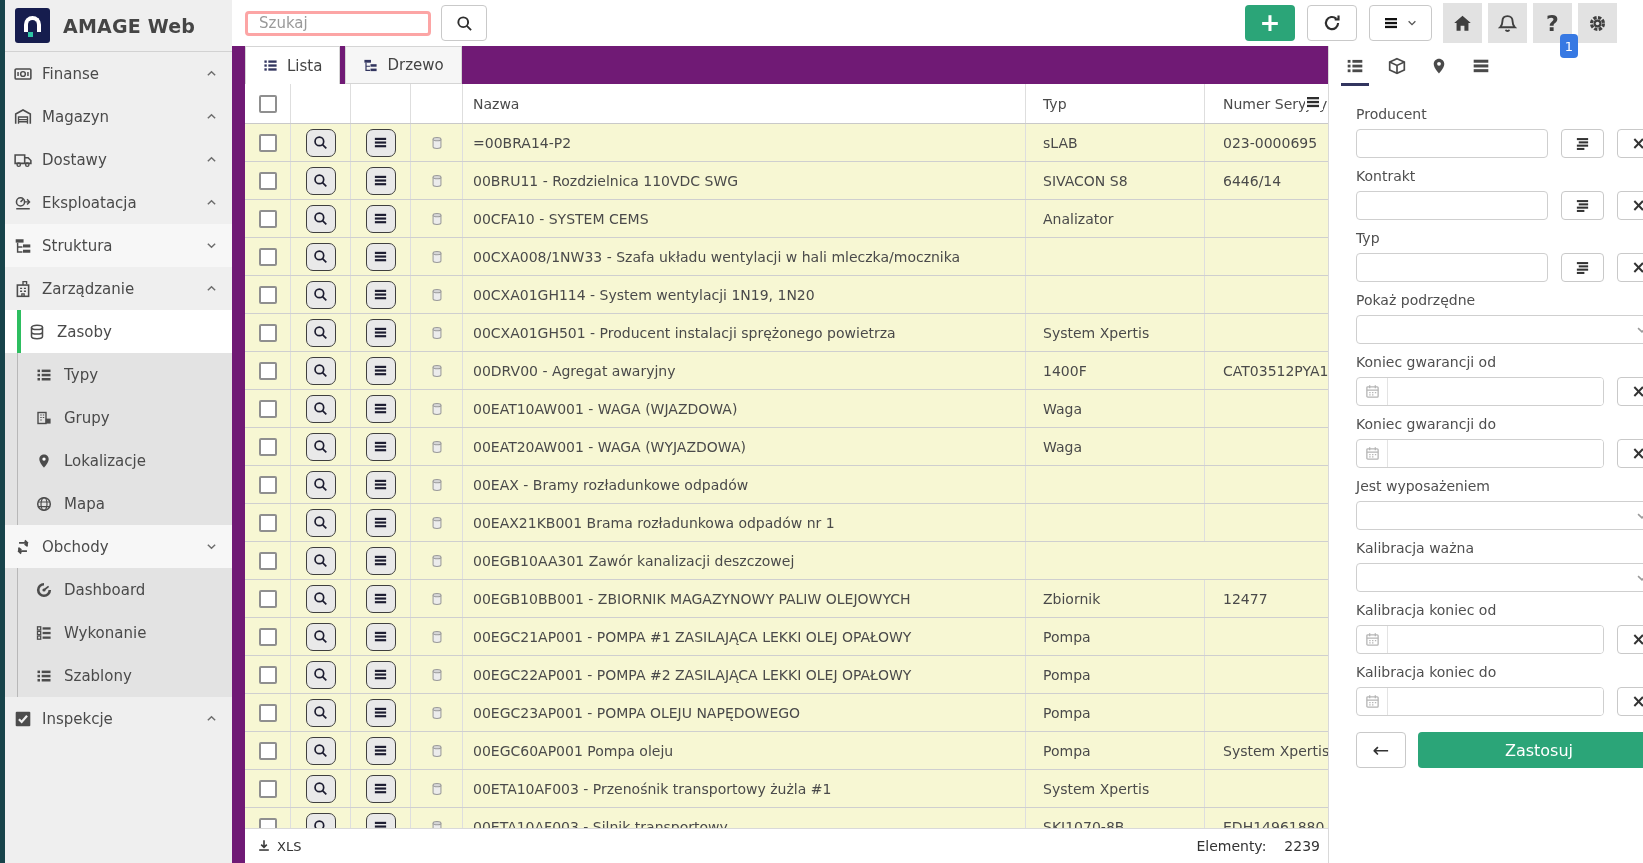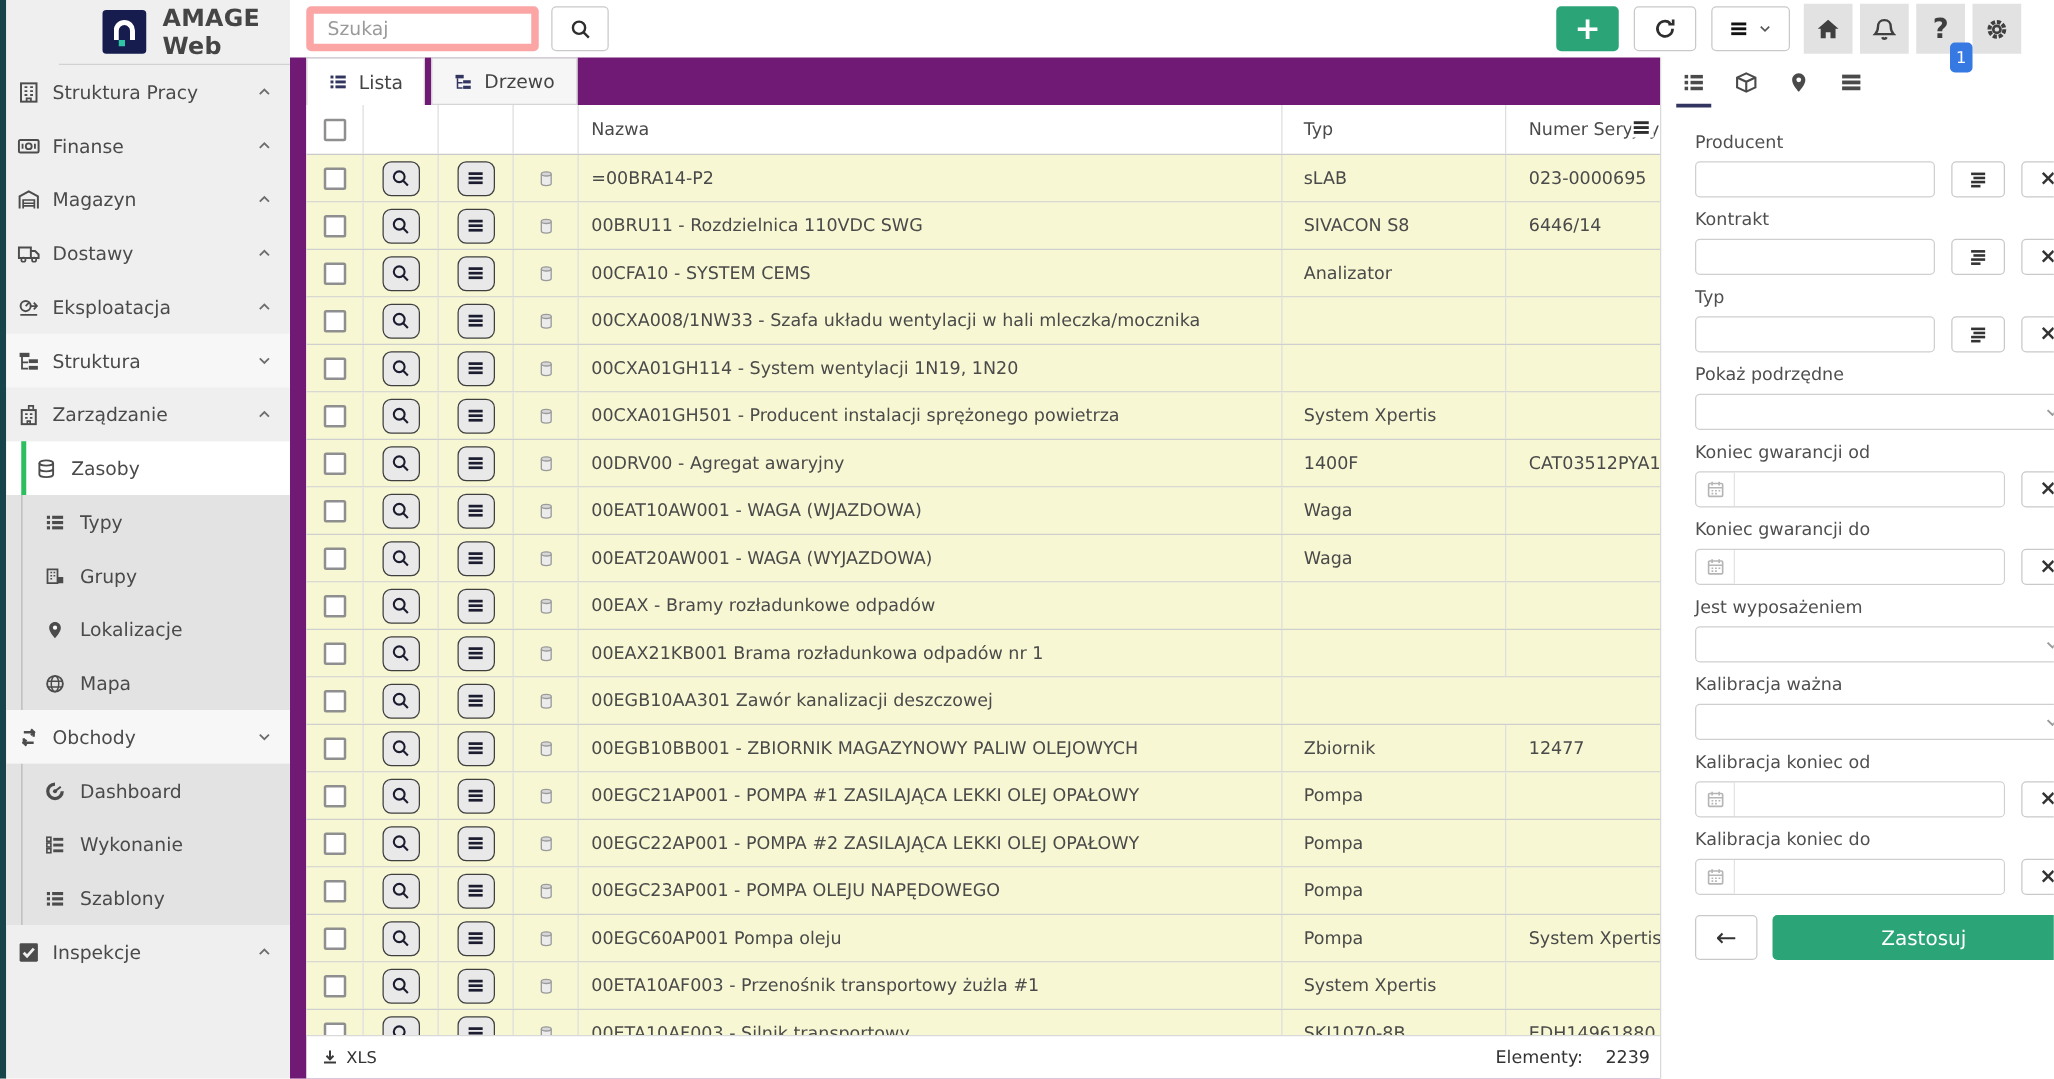--- a/index.html
+++ b/index.html
@@ -10,41 +10,41 @@
   html,body{width:1643px;height:863px;overflow:hidden;background:#fff;
     font-family:"DejaVu Sans","Liberation Sans",sans-serif;}
   .app{position:relative;width:1643px;height:863px;background:#fff;}
   .ic{display:block;}
 
   
   .left-strip{position:absolute;left:0;top:0;width:5px;height:863px;background:var(--strip);}
 
   
   .sidebar{position:absolute;left:5px;top:0;width:227px;height:863px;background:#efefef;overflow:hidden;}
-  .brand{height:52px;display:flex;align-items:center;padding-left:35px;border-bottom:1px solid #d2d2d2;box-sizing:border-box;margin-left:42px;}
+  .brand{height:52px;display:flex;align-items:center;padding-left:10px;border-bottom:1px solid #d2d2d2;box-sizing:border-box;}
   .logo{width:35px;height:35px;background:var(--navy);border-radius:3px;position:relative;margin-right:13px;flex:none;}
   .logo-arch{position:absolute;left:9px;top:8px;width:17px;height:16px;border:4.5px solid #fff;border-bottom:none;border-radius:9px 9px 0 0;box-sizing:border-box;}
   .logo-dot{position:absolute;left:13px;top:24px;width:5px;height:5px;background:var(--teal);}
   .brand-title{font-size:19px;font-weight:bold;color:#454545;letter-spacing:.2px;}
   .s-item{height:43px;display:flex;align-items:center;padding:0 14px 0 9px;color:#4a4a4a;font-size:15px;cursor:pointer;}
   .s-item .mic{width:18px;height:18px;flex:none;margin-right:10px;color:#4c4c4c;}
   .s-label{flex:1;white-space:nowrap;overflow:hidden;}
   .chev{width:13px;height:13px;flex:none;color:#6d6d6d;}
   .s-item.open{background:#f7f7f7;}
   .s-sub{background:#e3e3e3;position:relative;}
   .s-sub::before{content:"";position:absolute;left:12px;top:0;bottom:0;width:1px;background:#b8b8b8;}
   .s-sub-item{height:43px;display:flex;align-items:center;padding-left:31px;font-size:15px;color:#4a4a4a;position:relative;cursor:pointer;}
   .s-sub-item .mic{width:16px;height:16px;flex:none;margin-right:12px;color:#4c4c4c;}
   .s-sub-item.active{background:#fff;padding-left:24px;}
   .s-sub-item.active::before{content:"";position:absolute;left:12px;top:0;bottom:0;width:4px;background:var(--active-green);}
 
   
   .main{position:absolute;left:232px;top:0;width:1411px;height:863px;display:flex;flex-direction:column;}
   .topbar{height:46px;flex:none;display:flex;align-items:center;background:#fff;padding-left:13px;box-sizing:border-box;}
-  .search-input{width:186px;height:36px;box-sizing:border-box;border:6px solid #fca5a5;border-radius:4px;
+  .search-input{width:186px;height:25px;box-sizing:border-box;border:3px solid #fca5a5;border-radius:4px;
     padding:0 11px;font-size:15px;color:#6d28d9;font-family:inherit;outline:none;}
   .search-input::placeholder{color:#9a9a9a;}
   .btn{display:flex;align-items:center;justify-content:center;background:#fff;border:1px solid #c9c9c9;border-radius:4px;cursor:pointer;box-sizing:border-box;color:#2e2e2e;font-family:inherit;}
   .search-btn{width:46px;height:36px;margin-left:10px;}
   .search-btn .ic{width:17px;height:17px;}
   .add-btn{width:50px;height:36px;margin-left:auto;background:var(--green);border:none;color:#fff;font-size:25px;font-weight:bold;line-height:0;}
   .refresh-btn{width:50px;height:36px;margin-left:12px;}
   .refresh-btn .ic{width:18px;height:18px;}
   .menu-btn{width:63px;height:36px;margin-left:12px;gap:7px;color:#111;}
   .menu-btn .ham{width:16px;height:16px;}
@@ -117,31 +117,20 @@
 
   <aside class="sidebar">
     <div class="brand">
       <div class="logo">
         <div class="logo-arch"></div>
         <div class="logo-dot"></div>
       </div>
       <div class="brand-title">AMAGE Web</div>
     </div>
     <nav id="sidebar-menu">
-        <div class="s-item ">
-    <svg class="ic mic" viewBox="0 0 16 16">
-            <rect x="2.5" y="1.5" width="11" height="13" fill="none" stroke="currentColor" stroke-width="1.4"></rect>
-            <path d="M5 4.2h2M9 4.2h2M5 7h2M9 7h2M5 9.8h2M9 9.8h2" stroke="currentColor" stroke-width="1.3"></path>
-            <path d="M6.5 14.5v-2.3h3v2.3" fill="none" stroke="currentColor" stroke-width="1.3"></path>
-          </svg>
-          <span class="s-label">Struktura Pracy</span>
-    <svg class="ic chev" viewBox="0 0 16 16">
-            <path d="M3.5 10.2L8 5.8l4.5 4.4" fill="none" stroke="currentColor" stroke-width="1.8"></path>
-          </svg>
-        </div>
         <div class="s-item ">
     <svg class="ic mic" viewBox="0 0 16 16">
             <rect x="1" y="3.5" width="14" height="9" rx="1" fill="none" stroke="currentColor" stroke-width="1.4"></rect>
             <circle cx="8" cy="8" r="2.1" fill="none" stroke="currentColor" stroke-width="1.3"></circle>
             <path d="M3.6 6.2v3.6M12.4 6.2v3.6" stroke="currentColor" stroke-width="1.3"></path>
           </svg>
           <span class="s-label">Finanse</span>
     <svg class="ic chev" viewBox="0 0 16 16">
             <path d="M3.5 10.2L8 5.8l4.5 4.4" fill="none" stroke="currentColor" stroke-width="1.8"></path>
           </svg>

